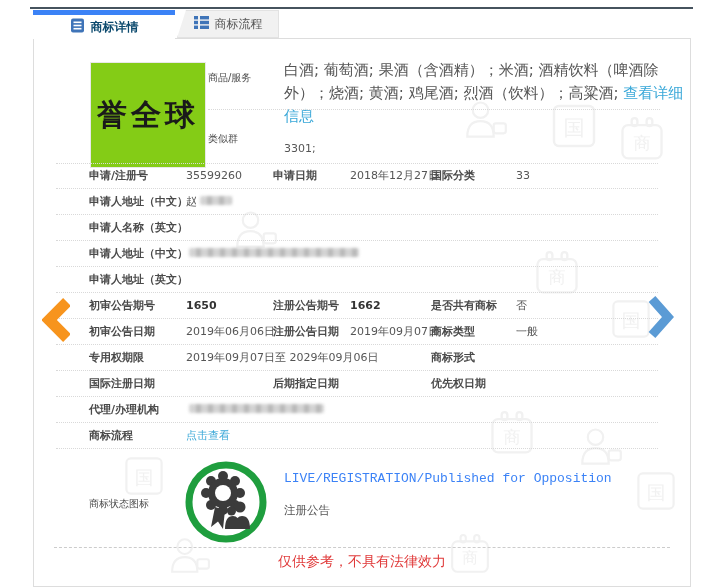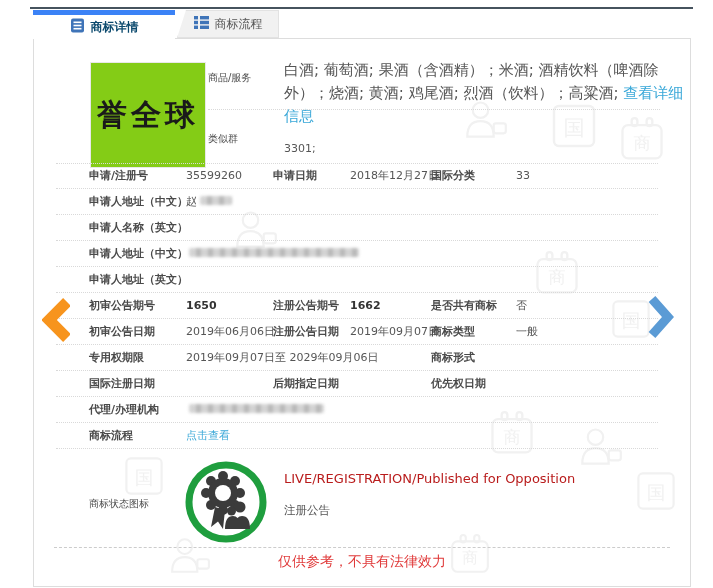--- a/index.html
+++ b/index.html
@@ -35,21 +35,21 @@
   .l0{left:55px}.l1{left:239px}.l2{left:397px}
   .g-value{position:absolute;font-size:11px;color:#555;white-space:nowrap;}
   .v0{left:152px}.v1{left:316px}.v2{left:482px}
   .bold{font-weight:bold;color:#333;}
   .link{color:#3aa8d8;cursor:pointer;text-decoration:none;}
   .redacted{display:inline-block;height:9px;border-radius:2px;margin-left:3px;vertical-align:0px;
     background:repeating-linear-gradient(90deg,#c9c9c9 0 7px,#a8a8a8 7px 12px);filter:blur(1.5px);opacity:.8;}
   
   .status-label{left:55px;top:458px;}
   .badge{left:150px;top:421px;width:84px;height:84px;}
-  .status-line1{left:250px;top:432px;font-size:13px;color:#b91c1c;}
+  .status-line1{left:250px;top:432px;font-size:13px;color:#3b82f6;font-family:Liberation Mono, monospace;}
   .status-line2{left:250px;top:464px;font-size:11.5px;color:#555;}
   .dashed-sep{left:20px;right:20px;top:508px;border-top:1px dashed #ccc;height:0;}
   .note{left:0;top:514px;width:100%;text-align:center;font-size:14px;color:#e03a3a;}
   
   .nav{position:absolute;z-index:4;cursor:pointer;}
   .nav-prev{left:42px;top:297px;}
   .nav-next{left:648px;top:295px;}
 </style>
 </head>
 <body>

